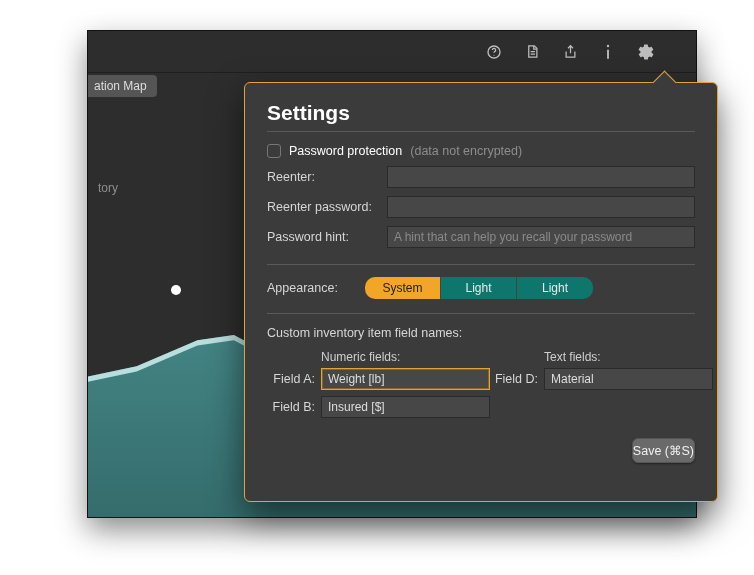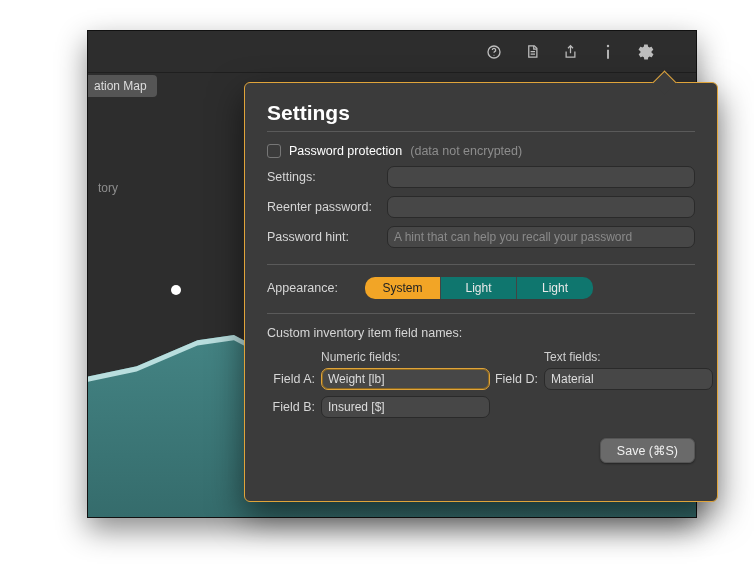--- a/index.html
+++ b/index.html
@@ -89,21 +89,21 @@
   .hr { border:none; border-top:1px solid #5a5a5a; margin: 6px 0 12px 0; }
 
   .row { display:flex; align-items:center; margin-bottom: 8px; gap:8px; }
   .cb {
     width:14px; height:14px; border:1px solid #777; border-radius:3px;
     background:#3b3b3b; cursor:pointer; flex-shrink:0;
   }
   .muted { color:#8d8d8d; }
   .label { width: 112px; text-align:left; flex-shrink:0; }
   .tinput {
-    flex:1; height:22px; background:#474747; border:1px solid #2a2a2a; border-radius:7px;
+    flex:1; height:22px; background:#474747; border:1px solid #2a2a2a; border-radius:0;
     color:#ddd; font-size:12px; padding: 2px 6px;
   }
   .tinput::placeholder { color:#8a8a8a; }
   .tinput.hl { border:1px solid #e0a43a; box-shadow: 0 0 0 1px #8a6720 inset; }
 
   .seg { display:flex; border-radius:10px; overflow:hidden;text-align:center; }
   .seg .segbtn {
     width:76px; height:22px; background:#0f766e; color:#e9e9e9;
     display:flex; align-items:center; justify-content:center;
     font-size:12px; cursor:pointer; border-right:1px solid #444;
@@ -116,21 +116,21 @@
 
   .fields { display:flex; }
   .fcol { flex:1; }
   .frow { display:flex; align-items:center; margin-bottom:6px; gap:6px; }
   .frow .flabel { width:48px; text-align:right; font-size:12.5px; }
   .frow input { flex:1; }
 
   .footer { display:flex; justify-content:flex-end; margin-top:14px; }
   .savebtn {
     background:#6a6a6a; color:#f0f0f0; border:1px solid #555;
-    border-radius:6px; padding: 4px 16px; font-size:12.5px; cursor:pointer;
+    border-radius:6px; padding: 4px 0; font-size:12.5px; cursor:pointer;
     box-shadow: 0 1px 2px rgba(0,0,0,0.4);
   }
 </style>
 </head>
 <body>
 
 <div class="window">
 
   <div class="toolbar">
     <span class="icon">
@@ -183,21 +183,21 @@
   <div class="pop-title">Settings</div>
   <hr class="hr">
 
   <div class="row">
     <div class="cb"></div>
     <span style="color:#fff;">Password protection</span>
     <span class="muted">(data not encrypted)</span>
   </div>
 
   <div class="row">
-    <span class="label">Settings:</span>
+    <span class="label">Reenter:</span>
     <input class="tinput" type="password" style="">
   </div>
   <div class="row">
     <span class="label">Reenter password:</span>
     <input class="tinput" type="password" style="">
   </div>
   <div class="row">
     <span class="label">Password hint:</span>
     <input class="tinput" type="text" placeholder="A hint that can help you recall your password" style="">
   </div>

